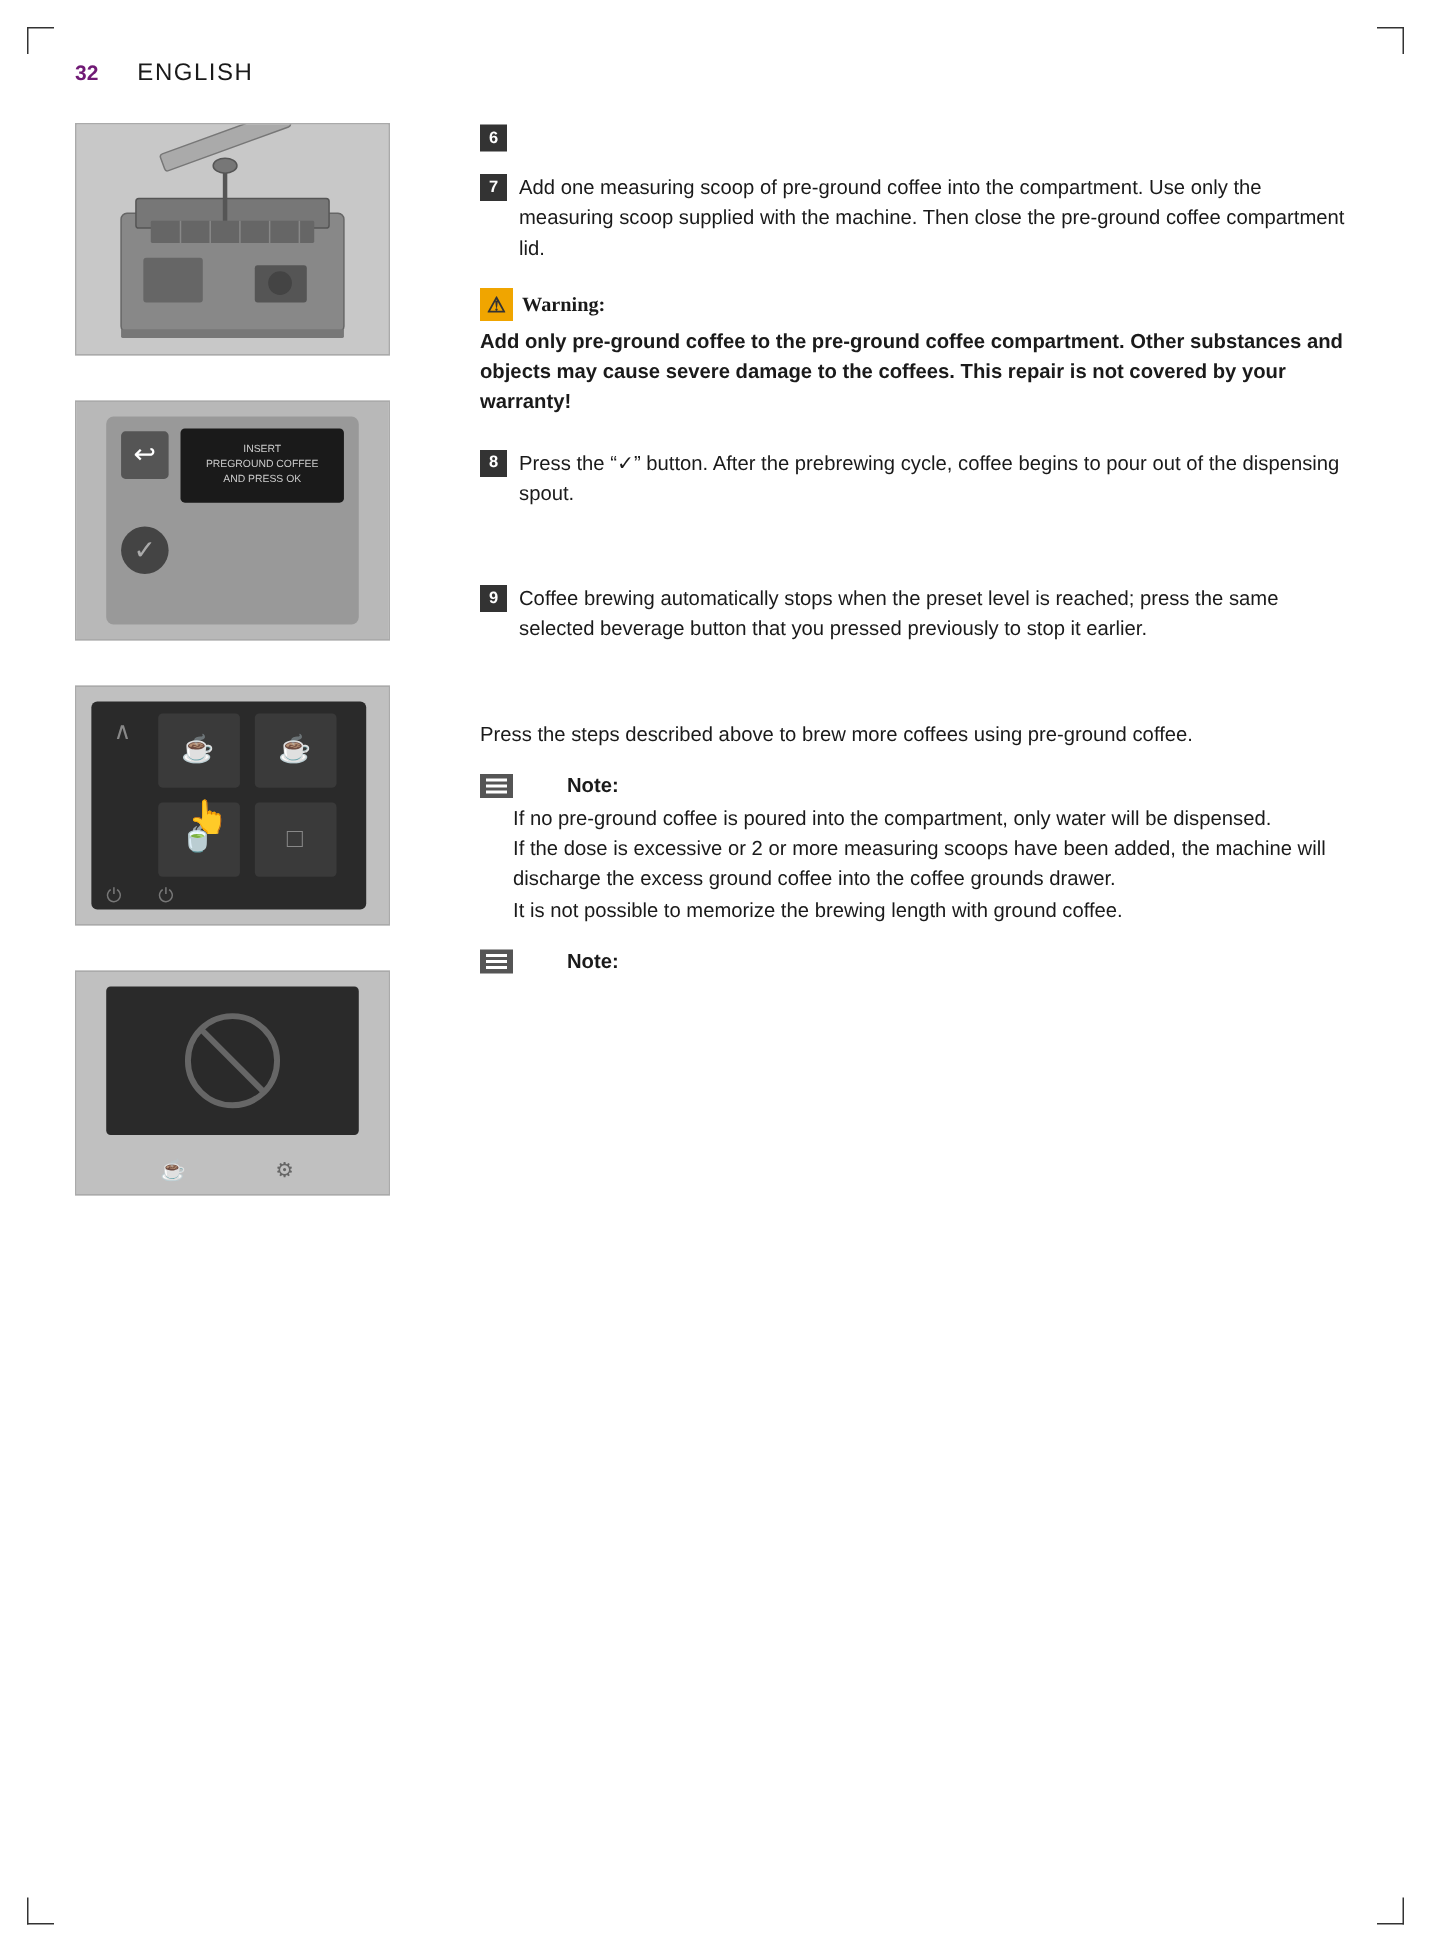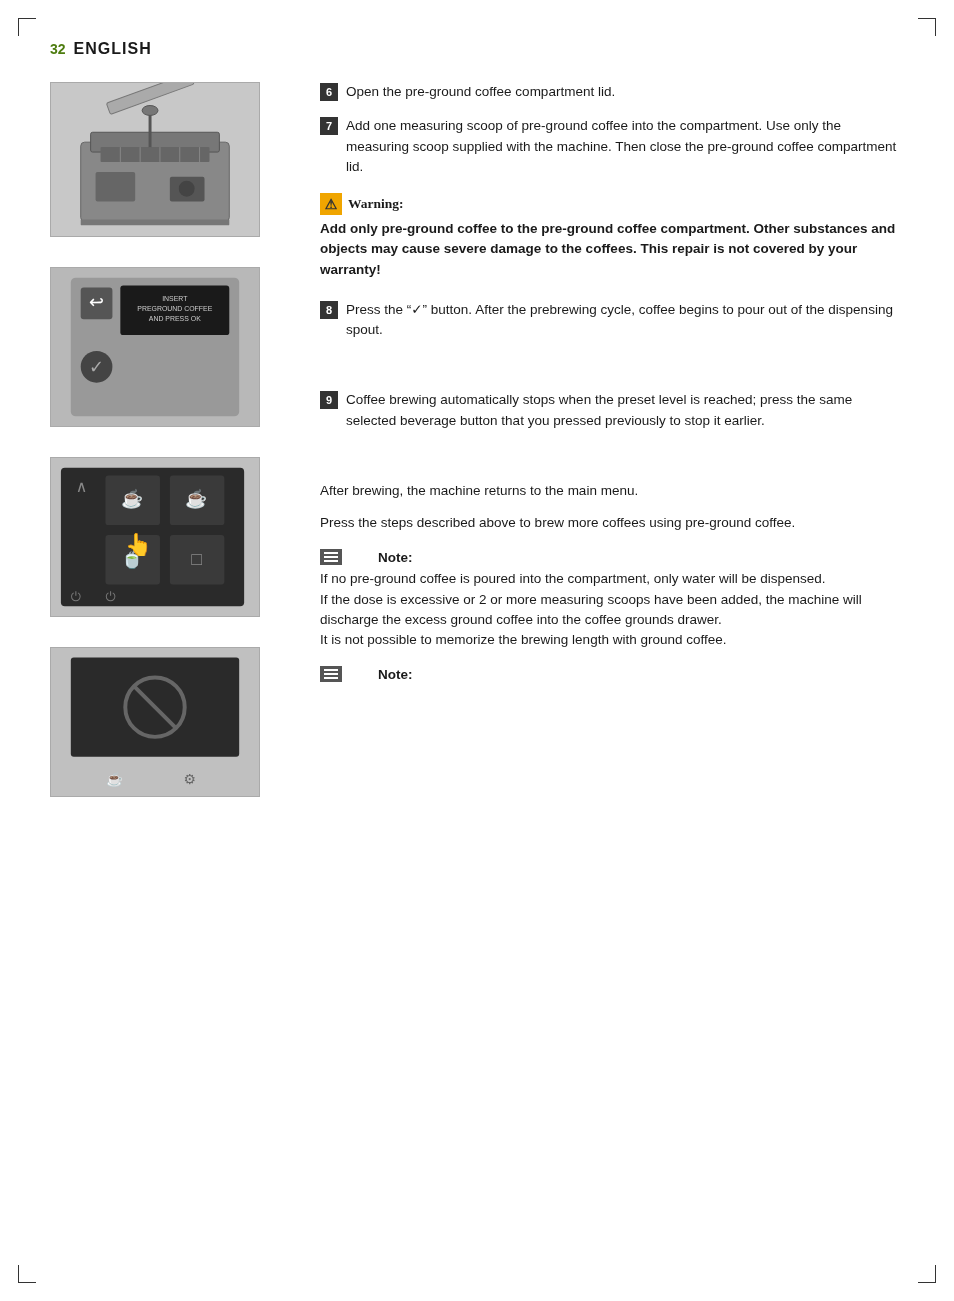--- a/index.html
+++ b/index.html
@@ -32,26 +32,26 @@
     }
 
     .page-header {
       display: flex;
       align-items: baseline;
       margin-bottom: 24px;
     }
     .page-number {
       font-size: 14px;
       font-weight: bold;
-      margin-right: 8px;
-      color: #4d7c0f;
+      margin-right: 26px;
+      color: #701a75;
     }
     .page-title {
       font-size: 16px;
-      font-weight: bold;
+      font-weight: normal;
       letter-spacing: 1px;
       color: #1a1a1a;
     }
 
     
     .content-area {
       display: flex;
       gap: 0px;
     }
 
@@ -175,20 +175,21 @@
     }
     .note-label {
       font-weight: bold;
       font-size: 13.5px;
       padding-left: 30px;
     }
     .note-text {
       font-size: 13.5px;
       line-height: 1.5;
       color: #1a1a1a;
+      margin-left: 22px;
     }
 
     .plain-text {
       font-size: 13.5px;
       line-height: 1.5;
       color: #1a1a1a;
       margin-bottom: 12px;
     }
 
     
@@ -305,21 +306,20 @@
         </svg>
       </div>
 
     </div>
 
     <div class="right-column">
 
       <div class="right-section">
         <div class="step-item">
           <span class="step-num">6</span>
-          <span class="step-text">Open the pre-ground coffee compartment lid.</span>
         </div>
 
         <div class="step-item">
           <span class="step-num">7</span>
           <span class="step-text">Add one measuring scoop of pre-ground coffee into the compartment. Use only the measuring scoop supplied with the machine. Then close the pre-ground coffee compartment lid.</span>
         </div>
 
         <div class="warning-box">
           <div class="warning-header">
             <div class="warning-icon">⚠</div>
@@ -339,21 +339,20 @@
       </div>
 
       <div class="right-section" style="margin-top: 50px;">
         <div class="step-item">
           <span class="step-num">9</span>
           <span class="step-text">Coffee brewing automatically stops when the preset level is reached; press the same selected beverage button that you pressed previously to stop it earlier.</span>
         </div>
       </div>
 
       <div class="right-section" style="margin-top: 50px;">
-        <p class="plain-text">After brewing, the machine returns to the main menu.</p>
         <p class="plain-text">Press the steps described above to brew more coffees using pre-ground coffee.</p>
 
         <div class="note-box">
           <div class="note-header">
             <div class="note-icon">
               <div class="note-icon-lines">
                 <div class="note-line"></div>
                 <div class="note-line"></div>
                 <div class="note-line"></div>
               </div>

